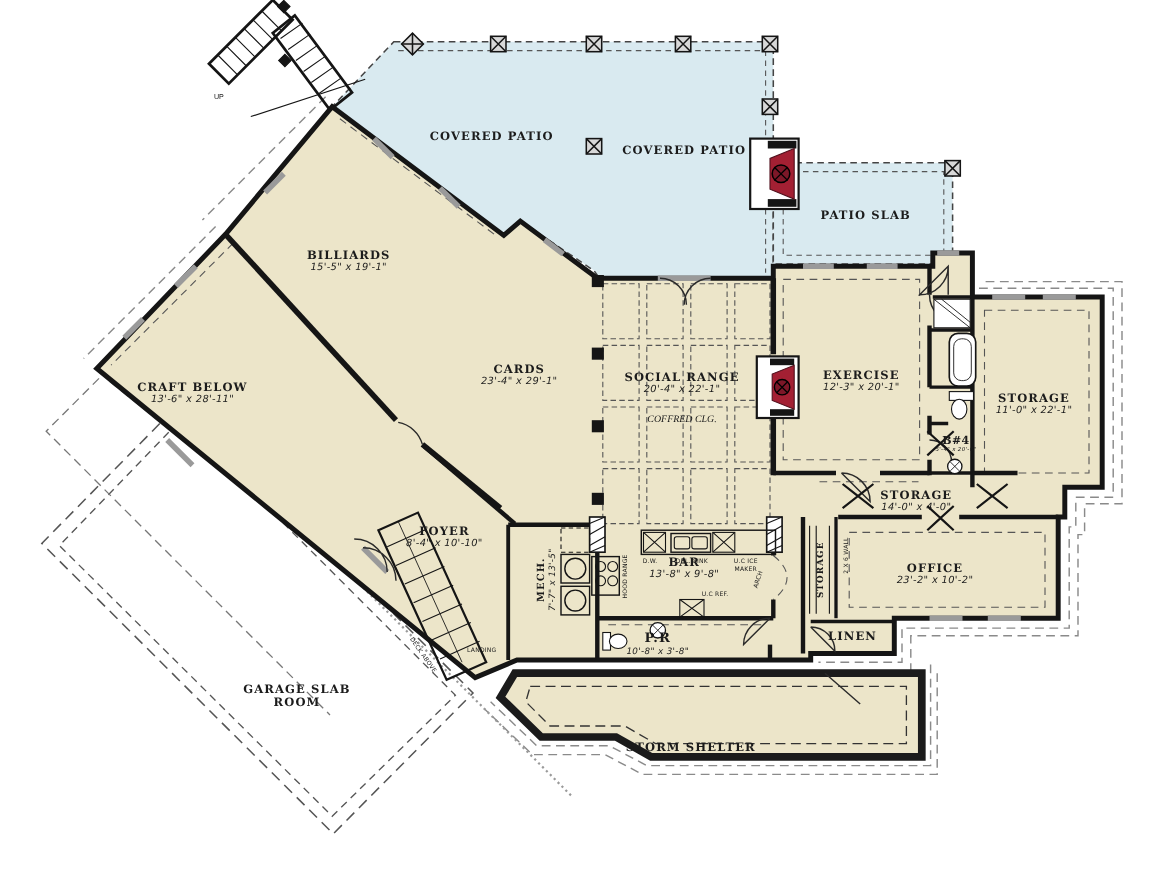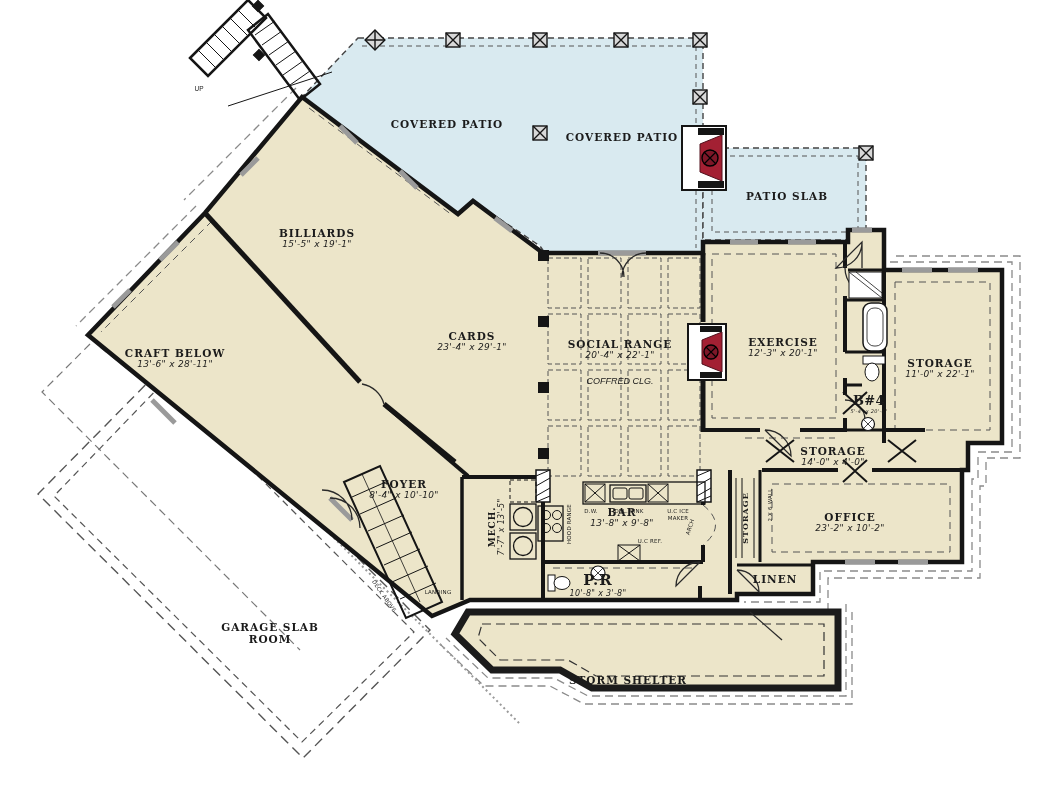--- a/index.html
+++ b/index.html
@@ -6,22 +6,22 @@
     --room-fill:#ece5c9; --patio-fill:#d9eaf0; --wall:#151515; --fire:#a32033;
   }
   html,body{margin:0;padding:0;background:#ffffff;}
   #plan{position:relative;width:1059px;height:800px;background:#ffffff;overflow:hidden;
         font-family:"DejaVu Serif",serif;}
   #plan svg{position:absolute;left:0;top:0;}
   .lbl{position:absolute;transform:translate(-50%,-50%);text-align:center;
        white-space:nowrap;color:#1b1b1b;line-height:1.15;z-index:5;}
   .rname{font-family:"DejaVu Serif",serif;font-weight:bold;font-size:10.5px;letter-spacing:1px;display:block;}
   .rdims{font-family:"DejaVu Sans",sans-serif;font-style:italic;font-size:9px;letter-spacing:.3px;display:block;}
-  .rnote{font-family:Liberation Sans, sans-serif;font-style:italic;font-size:9px;display:block;margin-top:16px;}
-  .sm .rname{font-size:13px;letter-spacing:.4px;}
+  .rnote{font-family:Liberation Serif, serif;font-style:italic;font-size:9px;display:block;margin-top:16px;}
+  .sm .rname{font-size:10px;letter-spacing:.4px;}
   .sm .rdims{font-size:5px;}
   .rot{transform:translate(-50%,-50%) rotate(-90deg);}
   .tiny{font-family:"DejaVu Sans",sans-serif;font-size:5.5px;letter-spacing:.2px;}
   .ann{font-family:Liberation Sans, sans-serif;font-size:6.5px;}
 </style>
 </head>
 <body>
 
 <div id="plan">
 <svg width="1059" height="800" viewBox="0 0 1059 800">
@@ -312,21 +312,21 @@
     </div>
   <div class="lbl" style="left:404px;top:489px">
       <span class="rname">FOYER</span>
       <span class="rdims">8'-4" x 10'-10"</span>
     </div>
   <div class="lbl rot" style="left:497px;top:527px">
       <span class="rname" style="font-size:9px">MECH.</span>
       <span class="rdims" style="font-size:8px">7'-7" x 13'-5"</span>
     </div>
   <div class="lbl" style="left:598px;top:585px;z-index:6">
-      <span class="rname" style="font-size:15px">P.R</span>
+      <span class="rname" style="font-size:12px">P.R</span>
       <span class="rdims" style="font-size:8px">10'-8" x 3'-8"</span>
     </div>
   <div class="lbl" style="left:628px;top:680px">
       <span class="rname">STORM SHELTER</span>
     </div>
   <div class="lbl" style="left:270px;top:633px">
       <span class="rname">GARAGE SLAB</span>
       <span class="rname">ROOM</span>
     </div>
   <div class="lbl rot" style="left:746px;top:518px">

